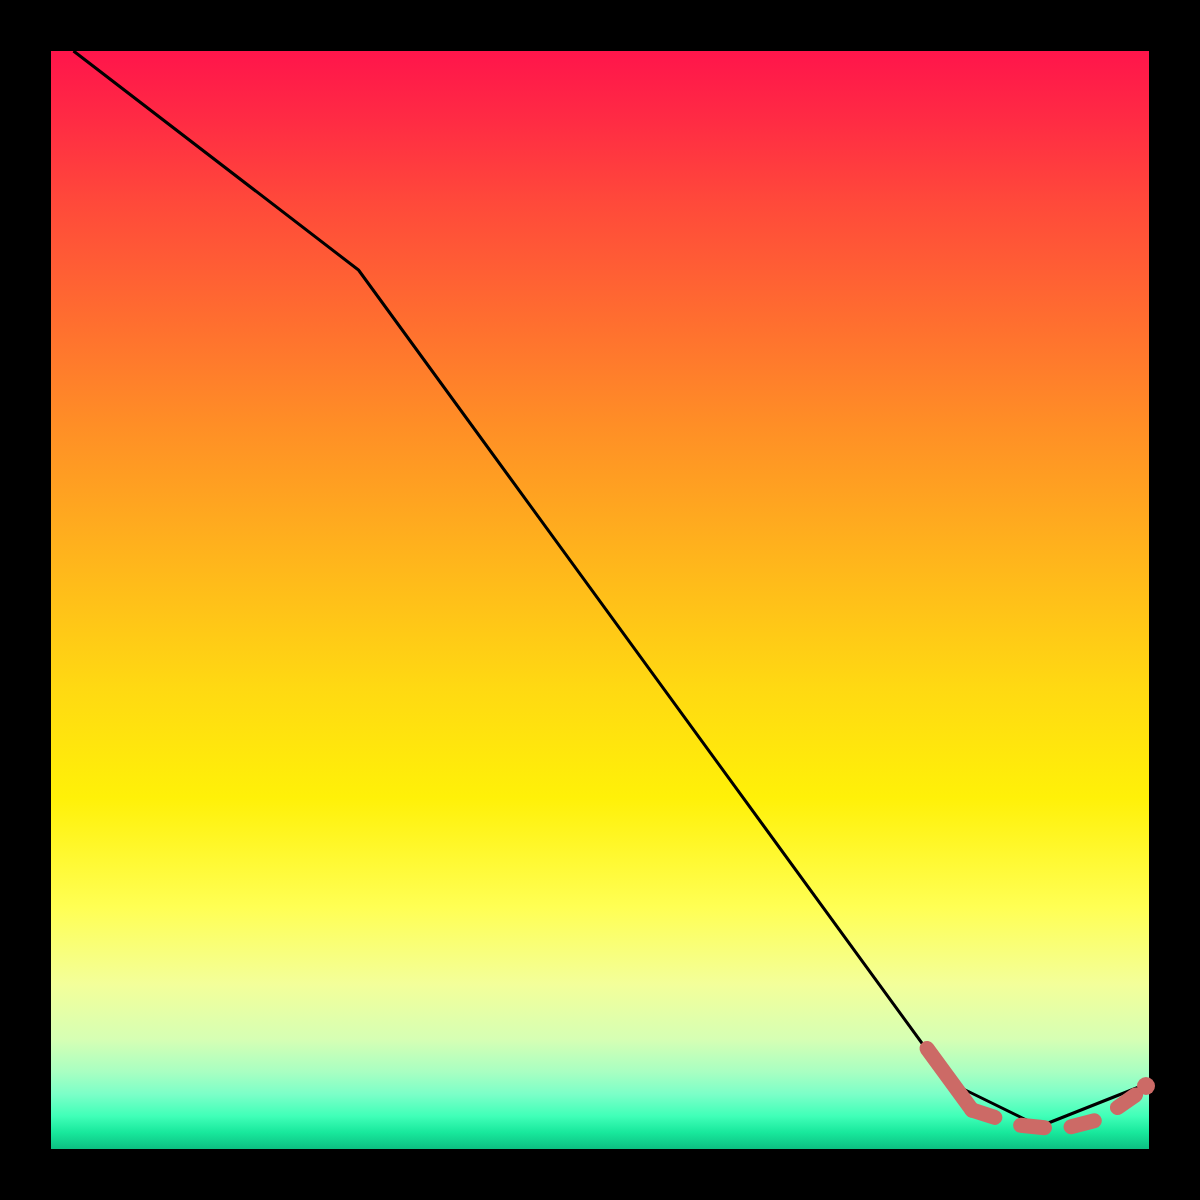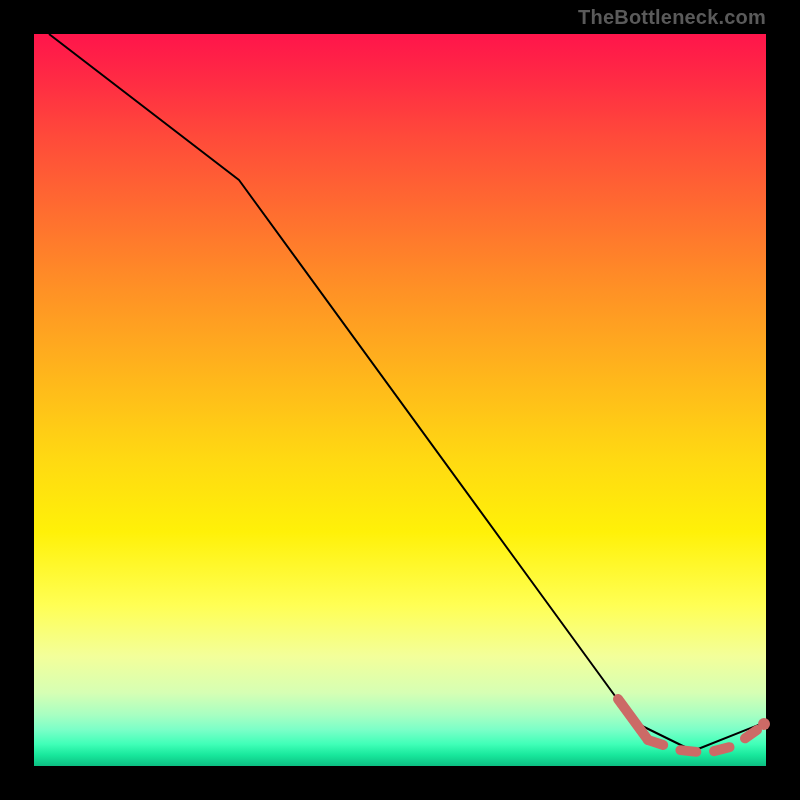--- a/index.html
+++ b/index.html
@@ -92,14 +92,13 @@
 
     <path class="lead-seg" d="M 584 665 L 614 706"></path>
     <path class="dash-series" d="M 614 706
              L 645 716
              L 673 719
              L 700 712
              L 723 696"></path>
     <circle class="end-dot" cx="730" cy="690" r="6"></circle>
   </svg>
 
-  <div class="watermark">TheBottleneck.com</div>
 </div>
 
 </body></html>

